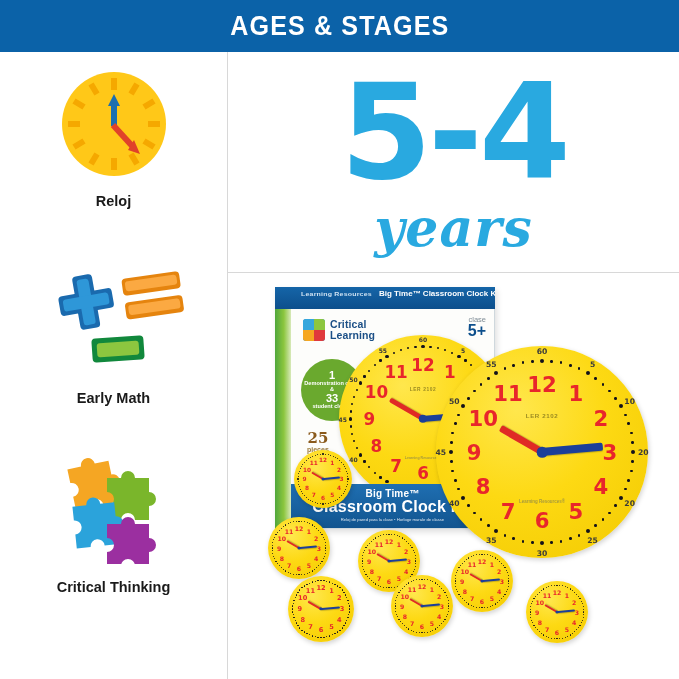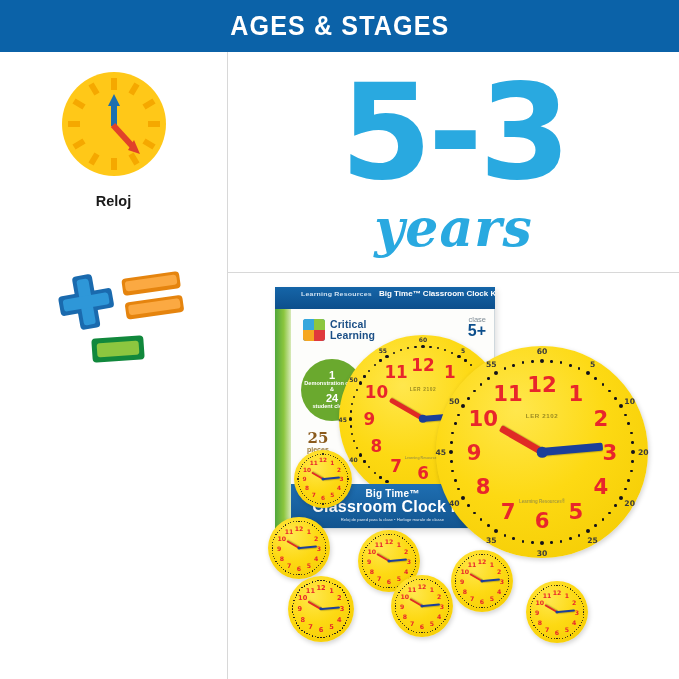--- a/index.html
+++ b/index.html
@@ -234,27 +234,51 @@
             <rect x="80" y="32" width="58" height="17" rx="4" fill="#E5840E"></rect>
             <rect x="83" y="35" width="52" height="10" rx="3" fill="#FBA942"></rect>
           </g>
 
           <g transform="rotate(-4 74 82)">
             <rect x="48" y="70" width="52" height="24" rx="4" fill="#11883C"></rect>
             <rect x="53" y="75" width="42" height="14" rx="3" fill="#8CC63F"></rect>
           </g>
         </svg>
       </div>
+      <div class="caption">Early Math</div>
     </div>
 
+    <div class="feature f-think">
+      <div class="art">
+        <svg class="puzzle-icon" viewBox="0 0 118 112">
+
+          <g transform="rotate(-12 40 32)">
+            <path fill="#F5A623" d="M16 12 h14 a7 7 0 1 1 14 0 h14 v14 a7 7 0 1 1 0 14 v14 h-14 a7 7 0 1 0 -14 0 h-14 v-14 a7 7 0 1 0 0 -14 z"></path>
+          </g>
+
+          <g transform="translate(48,22)">
+            <path fill="#7AB62B" d="M4 4 h14 a7 7 0 1 1 14 0 h14 v14 a7 7 0 1 1 0 14 v14 h-14 a7 7 0 1 0 -14 0 h-14 v-14 a7 7 0 1 0 0 -14 z"></path>
+          </g>
+
+          <g transform="rotate(-6 44 78)">
+            <path fill="#2BA3DB" d="M20 52 h14 a7 7 0 1 1 14 0 h14 v14 a7 7 0 1 1 0 14 v14 h-14 a7 7 0 1 0 -14 0 h-14 v-14 a7 7 0 1 0 0 -14 z"></path>
+          </g>
+
+          <g transform="translate(48,68)">
+            <path fill="#9B2FA0" d="M4 4 h14 a7 7 0 1 1 14 0 h14 v14 a7 7 0 1 1 0 14 v14 h-14 a7 7 0 1 0 -14 0 h-14 v-14 a7 7 0 1 0 0 -14 z"></path>
+          </g>
+        </svg>
+      </div>
+      <div class="caption">Critical Thinking</div>
+    </div>
 
   </div>
 
   <div class="ages-panel">
-    <div class="ages-big">5-3</div>
+    <div class="ages-big">5-4</div>
     <div class="ages-sub">years</div>
   </div>
 
   <div class="photo">
 
     <div class="prod-box">
       <div class="box-topband">
         <div class="tb-txt">Learning Resources</div>
         <div class="tb-txt2">Big Time™ Classroom Clock Kit</div>
       </div>
@@ -275,21 +299,21 @@
         </div>
 
         <div class="ages-badge">
           <span class="ab-small">clase</span>
           <span class="ab-big">5+</span>
         </div>
 
         <div class="green-badge">
           <span class="gb-num">1</span>
           <span class="gb-txt">Demonstration clock &amp;</span>
-          <span class="gb-num">24</span>
+          <span class="gb-num">33</span>
           <span class="gb-txt">student clocks</span>
         </div>
 
         <div class="pieces">
           <span class="p-num">25</span>
           <span class="p-lbl">pieces</span>
         </div>
 
         <div class="clockface" id="cf-box" style="left:48px;top:26px;width:168px;height:168px;">
             <div class="cf-body"></div>

